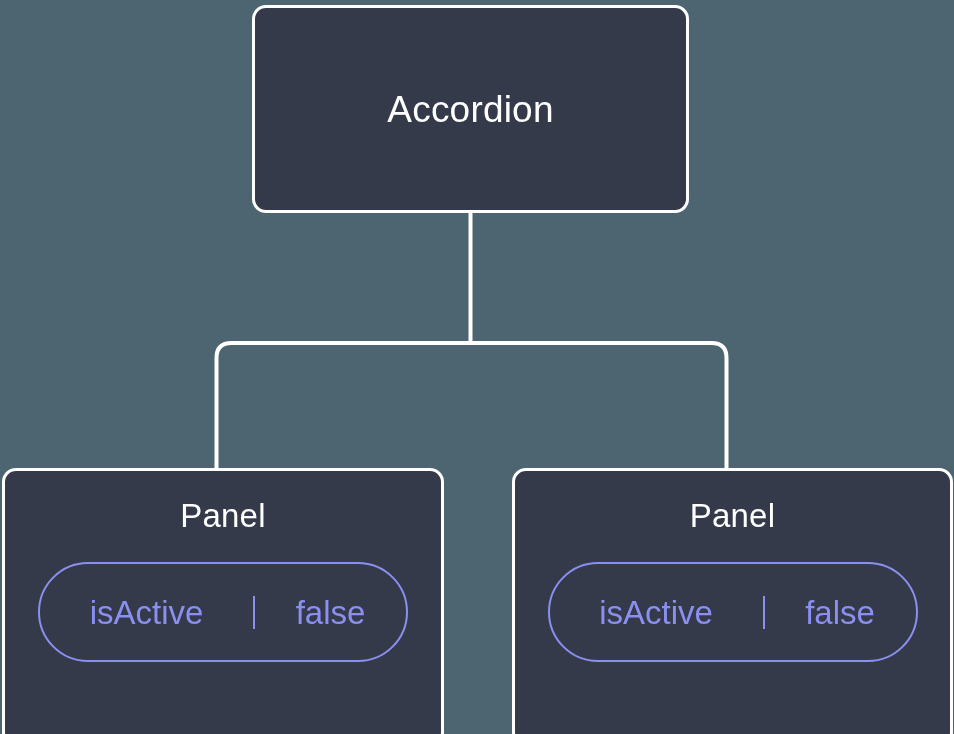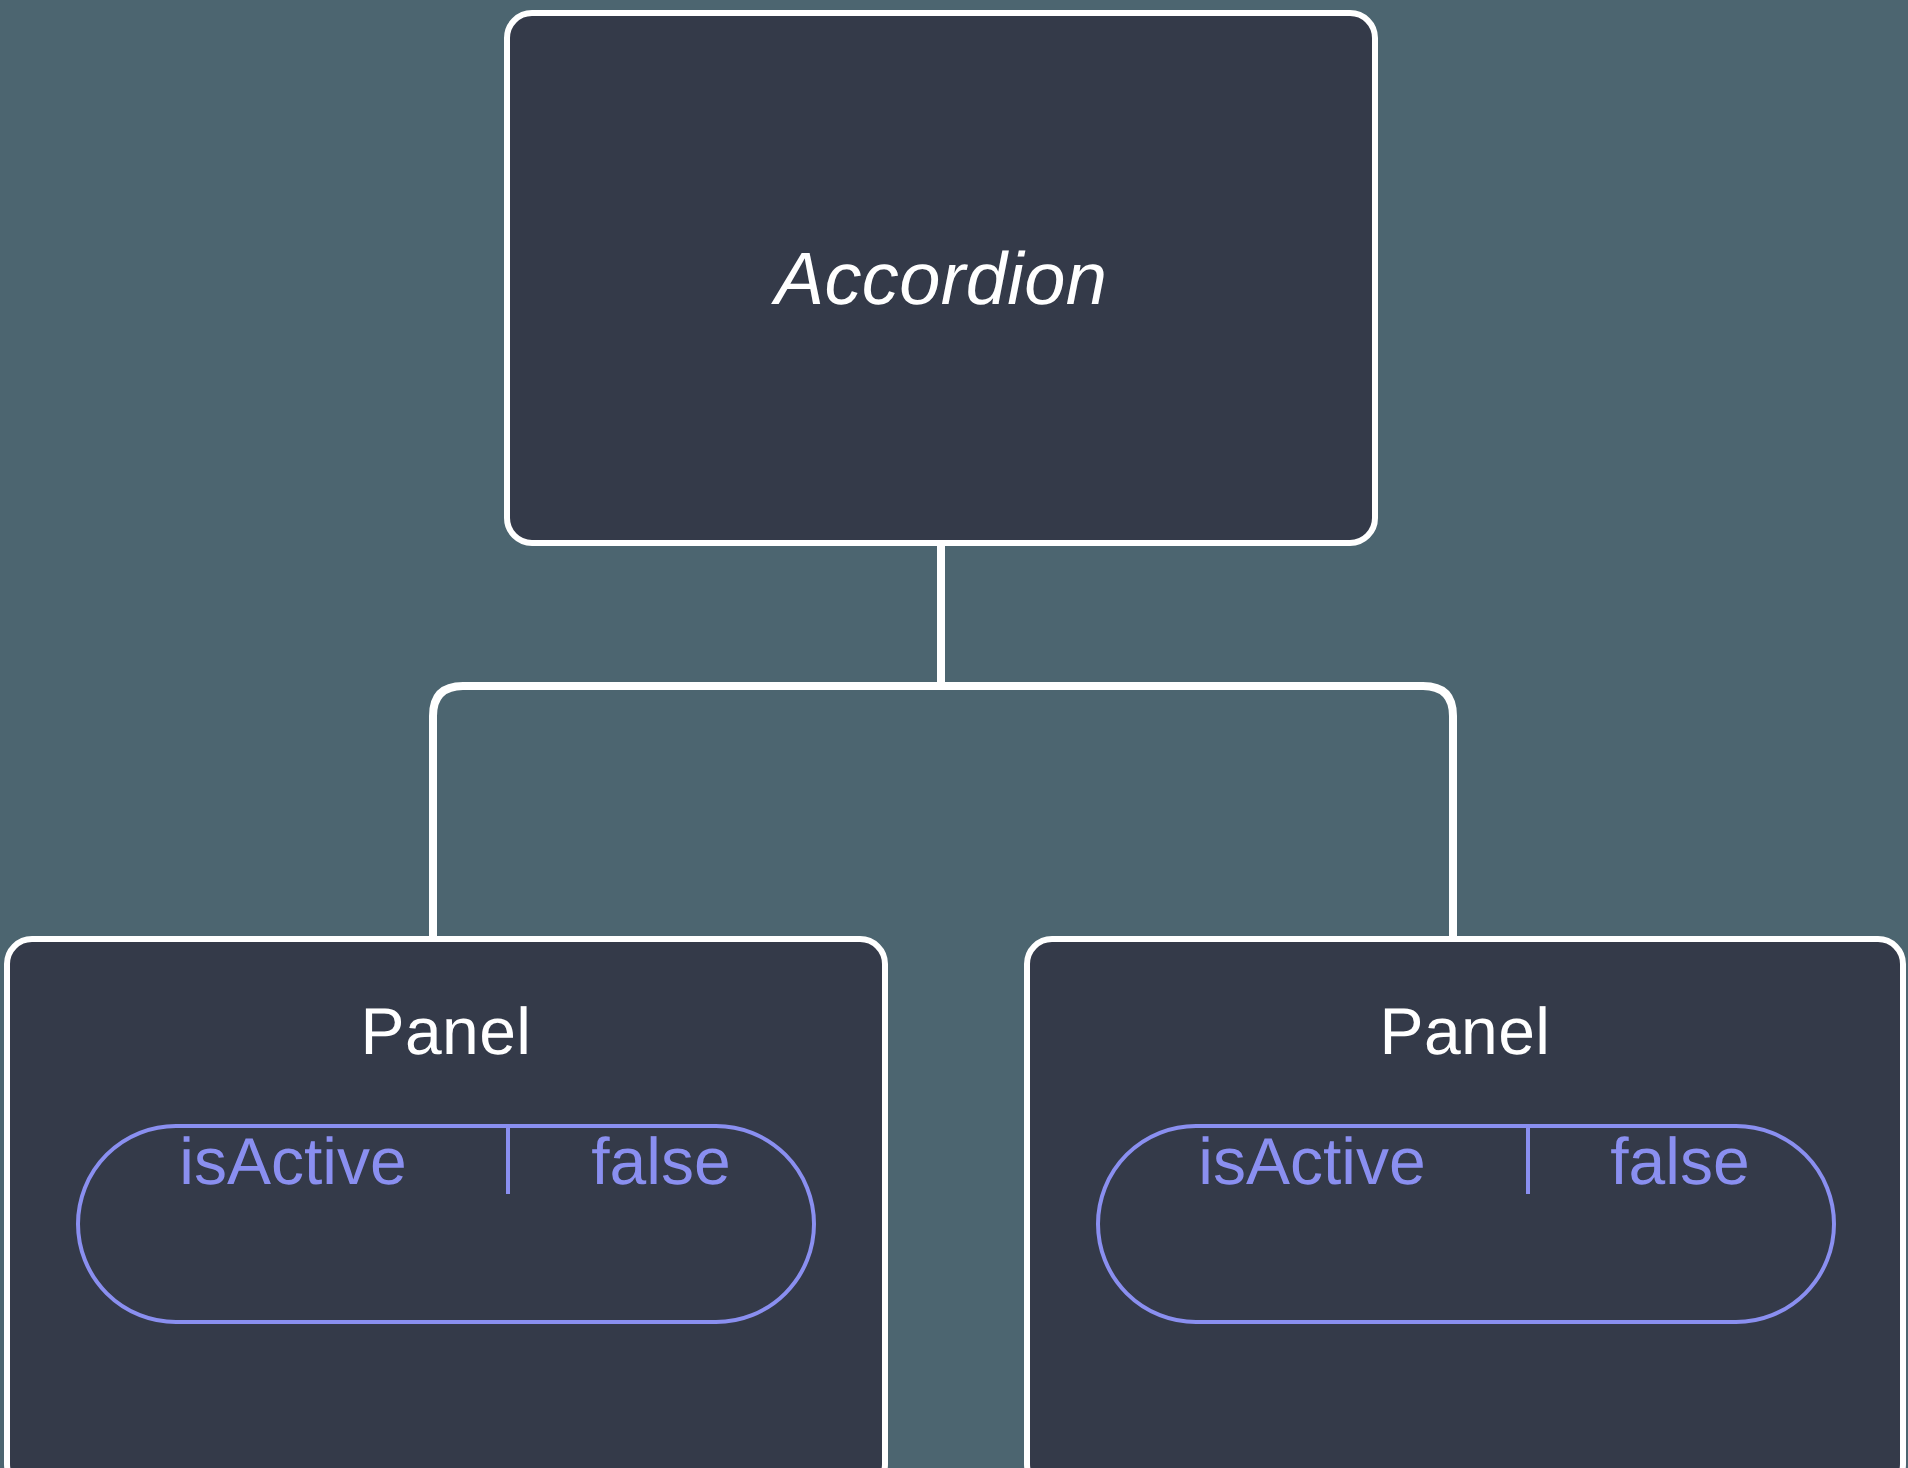--- a/index.html
+++ b/index.html
@@ -41,23 +41,22 @@
     border-radius: 14px;
     display: flex;
     flex-direction: column;
     align-items: center;
   }
 
   .node-root {
     left: 252px;
     top: 5px;
     width: 437px;
-    height: 268px;
+    height: 208px;
     justify-content: center;
-    font-style: italic;
   }
 
   .node-child-left {
     left: 2px;
     top: 468px;
     width: 442px;
     height: 278px;
     border-radius: 14px;
   }
 
@@ -85,21 +84,21 @@
   .node-child-right .node-title {
     font-size: 33px;
     line-height: 1;
     margin-top: 28px;
   }
 
   
   .prop-pill {
     box-sizing: border-box;
     display: flex;
-    align-items: flex-start;
+    align-items: center;
     height: 100px;
     border: 2px solid #8a8ff0;
     border-radius: 52px;
     margin-top: 30px;
     overflow: hidden;
   }
 
   .prop-pill.pill-left  { width: 370px; }
   .prop-pill.pill-right { width: 370px; }
 

